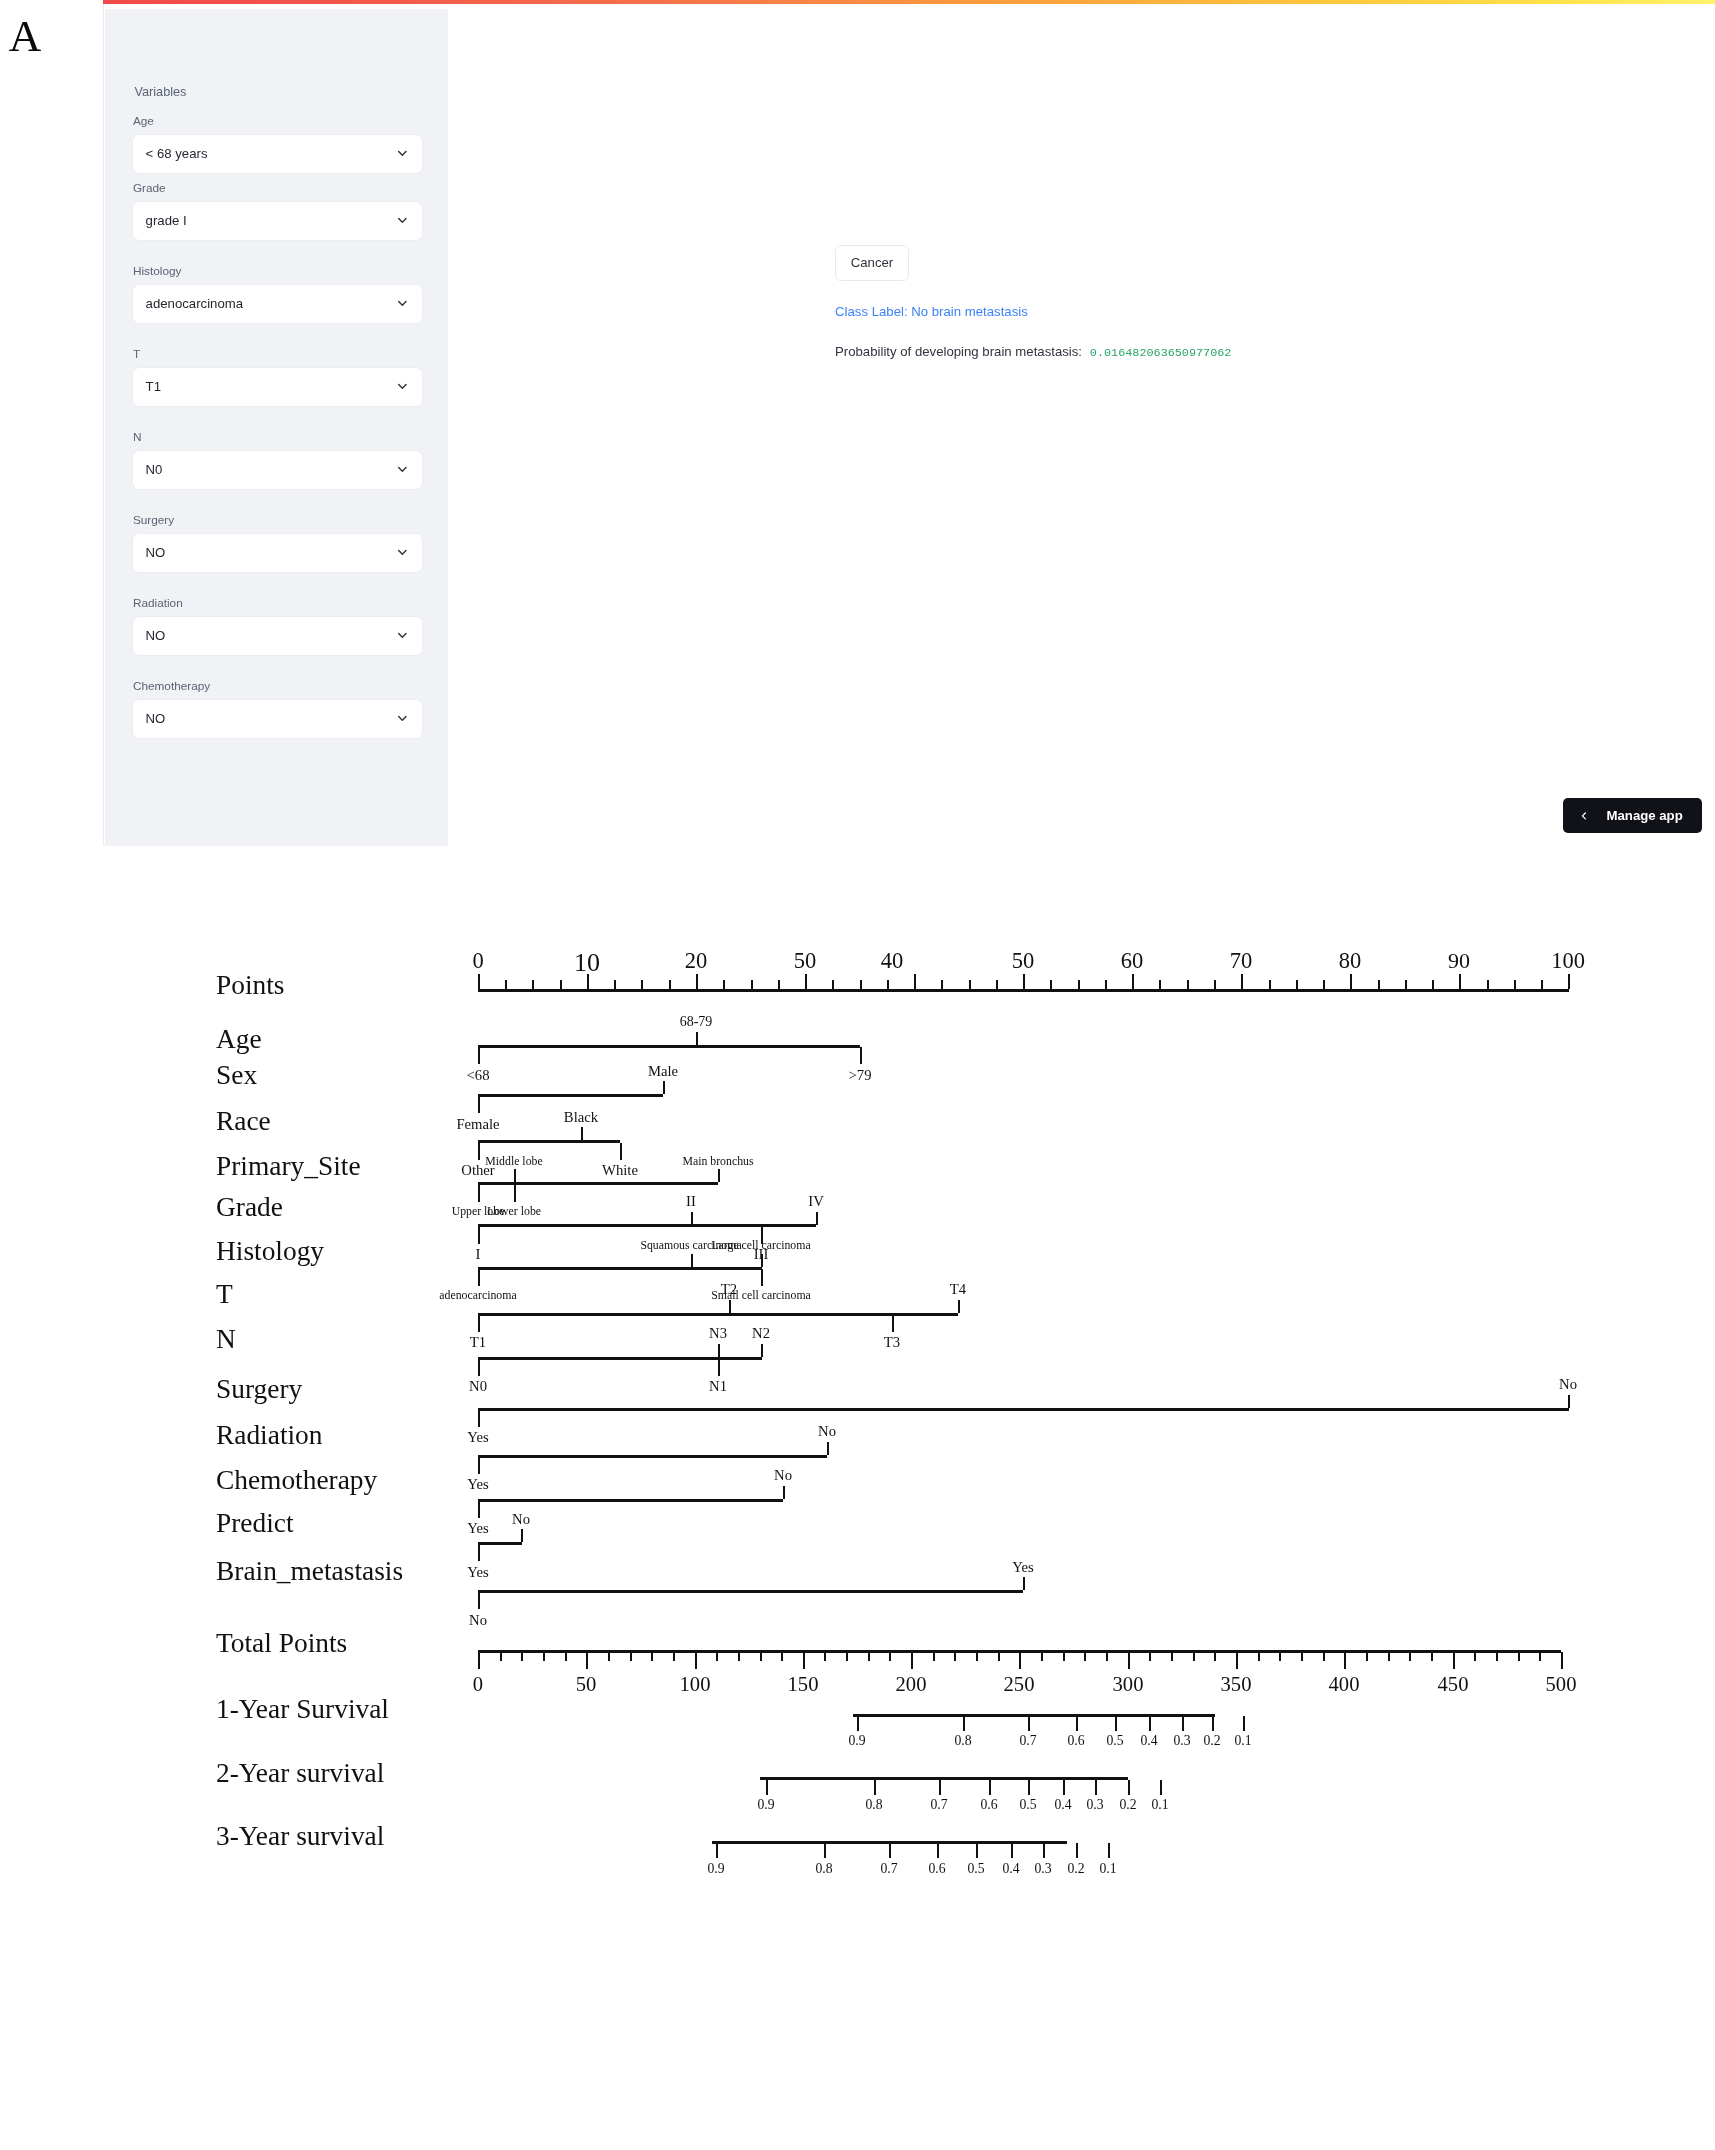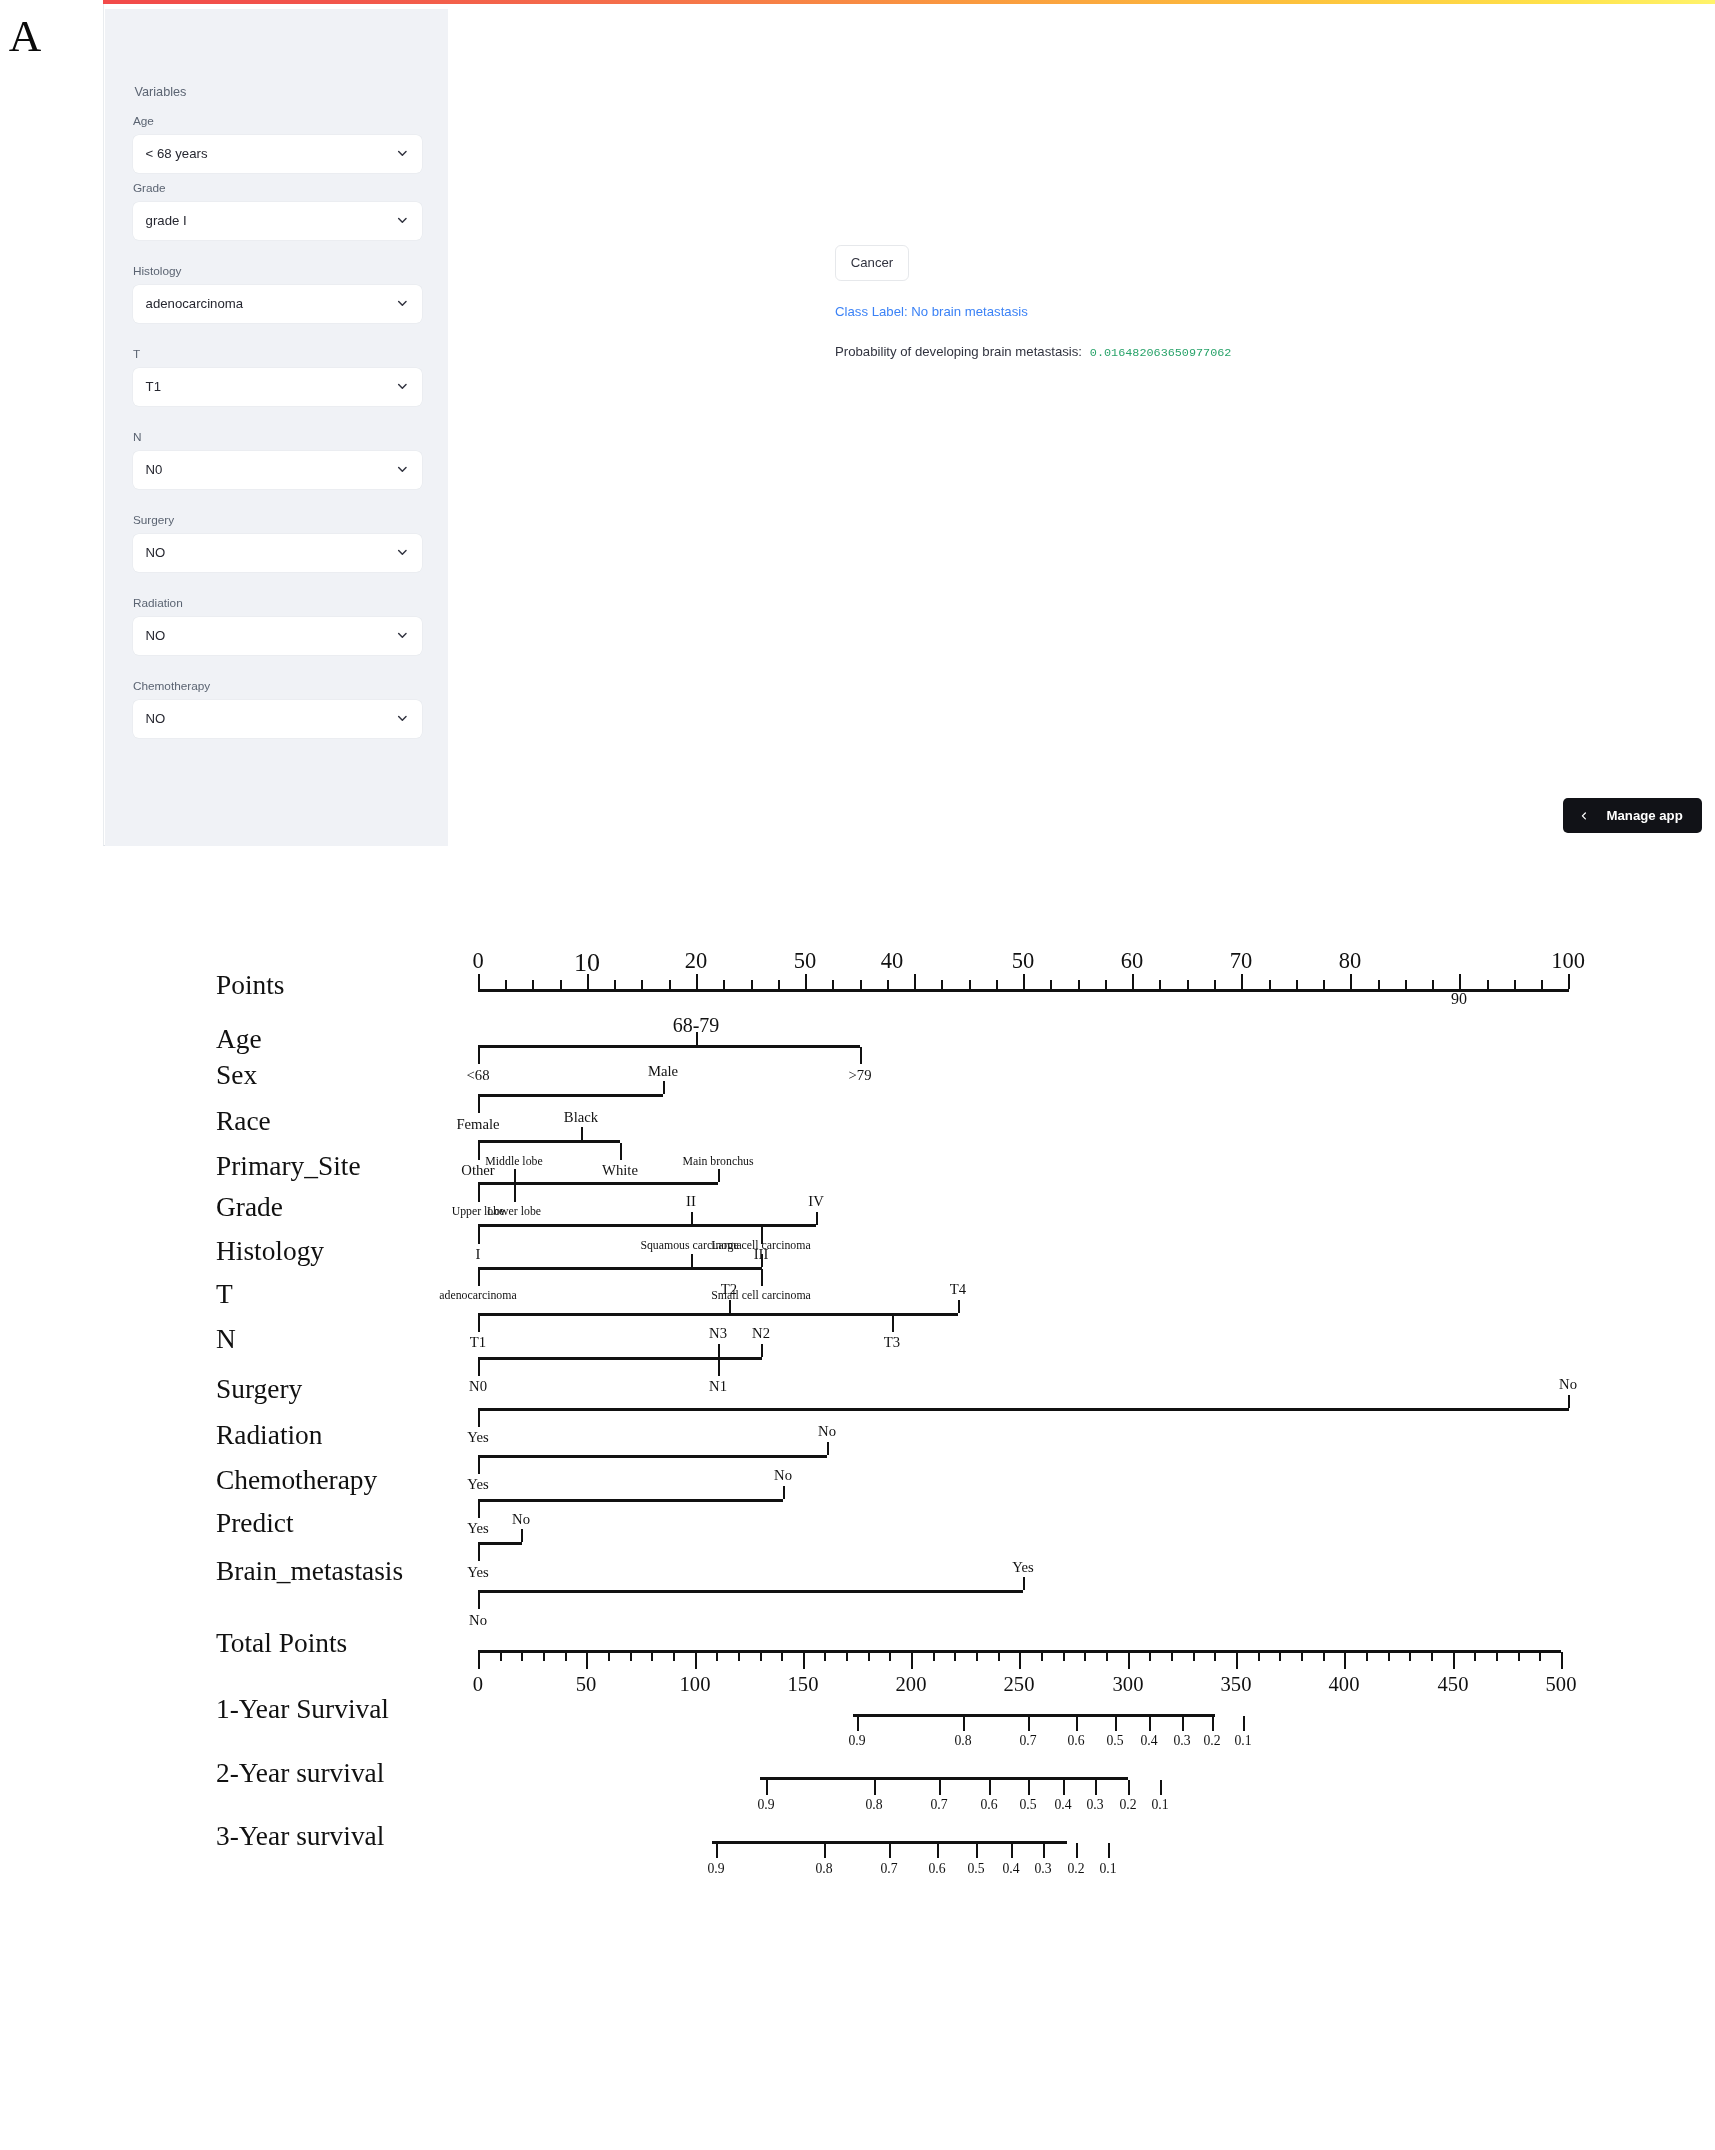--- a/index.html
+++ b/index.html
@@ -258,28 +258,28 @@
       <div class="tick major" style="left: 1568px; top: 128px; height: 14.7px;"></div>
       <div class="scale-label" style="font-size: 22.5px; top: 102px; left: 478px; transform: translateX(-50%);">0</div>
       <div class="scale-label" style="font-size: 26px; top: 102px; left: 587px; transform: translateX(-50%);">10</div>
       <div class="scale-label" style="font-size: 22.5px; top: 102px; left: 696px; transform: translateX(-50%);">20</div>
       <div class="scale-label" style="font-size: 22.5px; top: 102px; left: 805px; transform: translateX(-50%);">50</div>
       <div class="scale-label" style="font-size: 22.5px; top: 102px; left: 892px; transform: translateX(-50%);">40</div>
       <div class="scale-label" style="font-size: 22.5px; top: 102px; left: 1023px; transform: translateX(-50%);">50</div>
       <div class="scale-label" style="font-size: 22.5px; top: 102px; left: 1132px; transform: translateX(-50%);">60</div>
       <div class="scale-label" style="font-size: 22.5px; top: 102px; left: 1241px; transform: translateX(-50%);">70</div>
       <div class="scale-label" style="font-size: 22.5px; top: 102px; left: 1350px; transform: translateX(-50%);">80</div>
-      <div class="scale-label" style="font-size: 16px; top: 102px; left: 1459px; transform: translateX(-50%); margin-top: 42px;">90</div>
+      <div class="scale-label" style="font-size: 22px; top: 102px; left: 1459px; transform: translateX(-50%);">90</div>
       <div class="scale-label" style="font-size: 22.5px; top: 102px; left: 1568px; transform: translateX(-50%);">100</div>
       <div class="row-label" style="left: 216px; top: 178px;">Age</div>
       <div class="axis-line" style="left: 478px; top: 199px; width: 382px;"></div>
       <div class="tick" style="left: 478px; top: 201px; height: 16.7px;"></div>
       <div class="scale-label" style="font-size: 14.7px; top: 221px; left: 478px; transform: translateX(-50%);">&lt;68</div>
       <div class="tick" style="left: 696px; top: 186px; height: 12.7px;"></div>
-      <div class="scale-label" style="font-size: 20px; top: 168px; left: 696px; transform: translateX(-50%);">68-79</div>
+      <div class="scale-label" style="font-size: 14px; top: 168px; left: 696px; transform: translateX(-50%);">68-79</div>
       <div class="tick" style="left: 860px; top: 201px; height: 16.7px;"></div>
       <div class="scale-label" style="font-size: 14.7px; top: 221px; left: 860px; transform: translateX(-50%);">&gt;79</div>
       <div class="row-label" style="left: 216px; top: 214px;">Sex</div>
       <div class="axis-line" style="left: 478px; top: 248px; width: 185px;"></div>
       <div class="tick" style="left: 478px; top: 250px; height: 16.7px;"></div>
       <div class="scale-label" style="font-size: 14.7px; top: 270px; left: 478px; transform: translateX(-50%);">Female</div>
       <div class="tick" style="left: 663px; top: 235px; height: 12.7px;"></div>
       <div class="scale-label" style="font-size: 14.7px; top: 217px; left: 663px; transform: translateX(-50%);">Male</div>
       <div class="row-label" style="left: 216px; top: 260px;">Race</div>
       <div class="axis-line" style="left: 478px; top: 294px; width: 142px;"></div>

